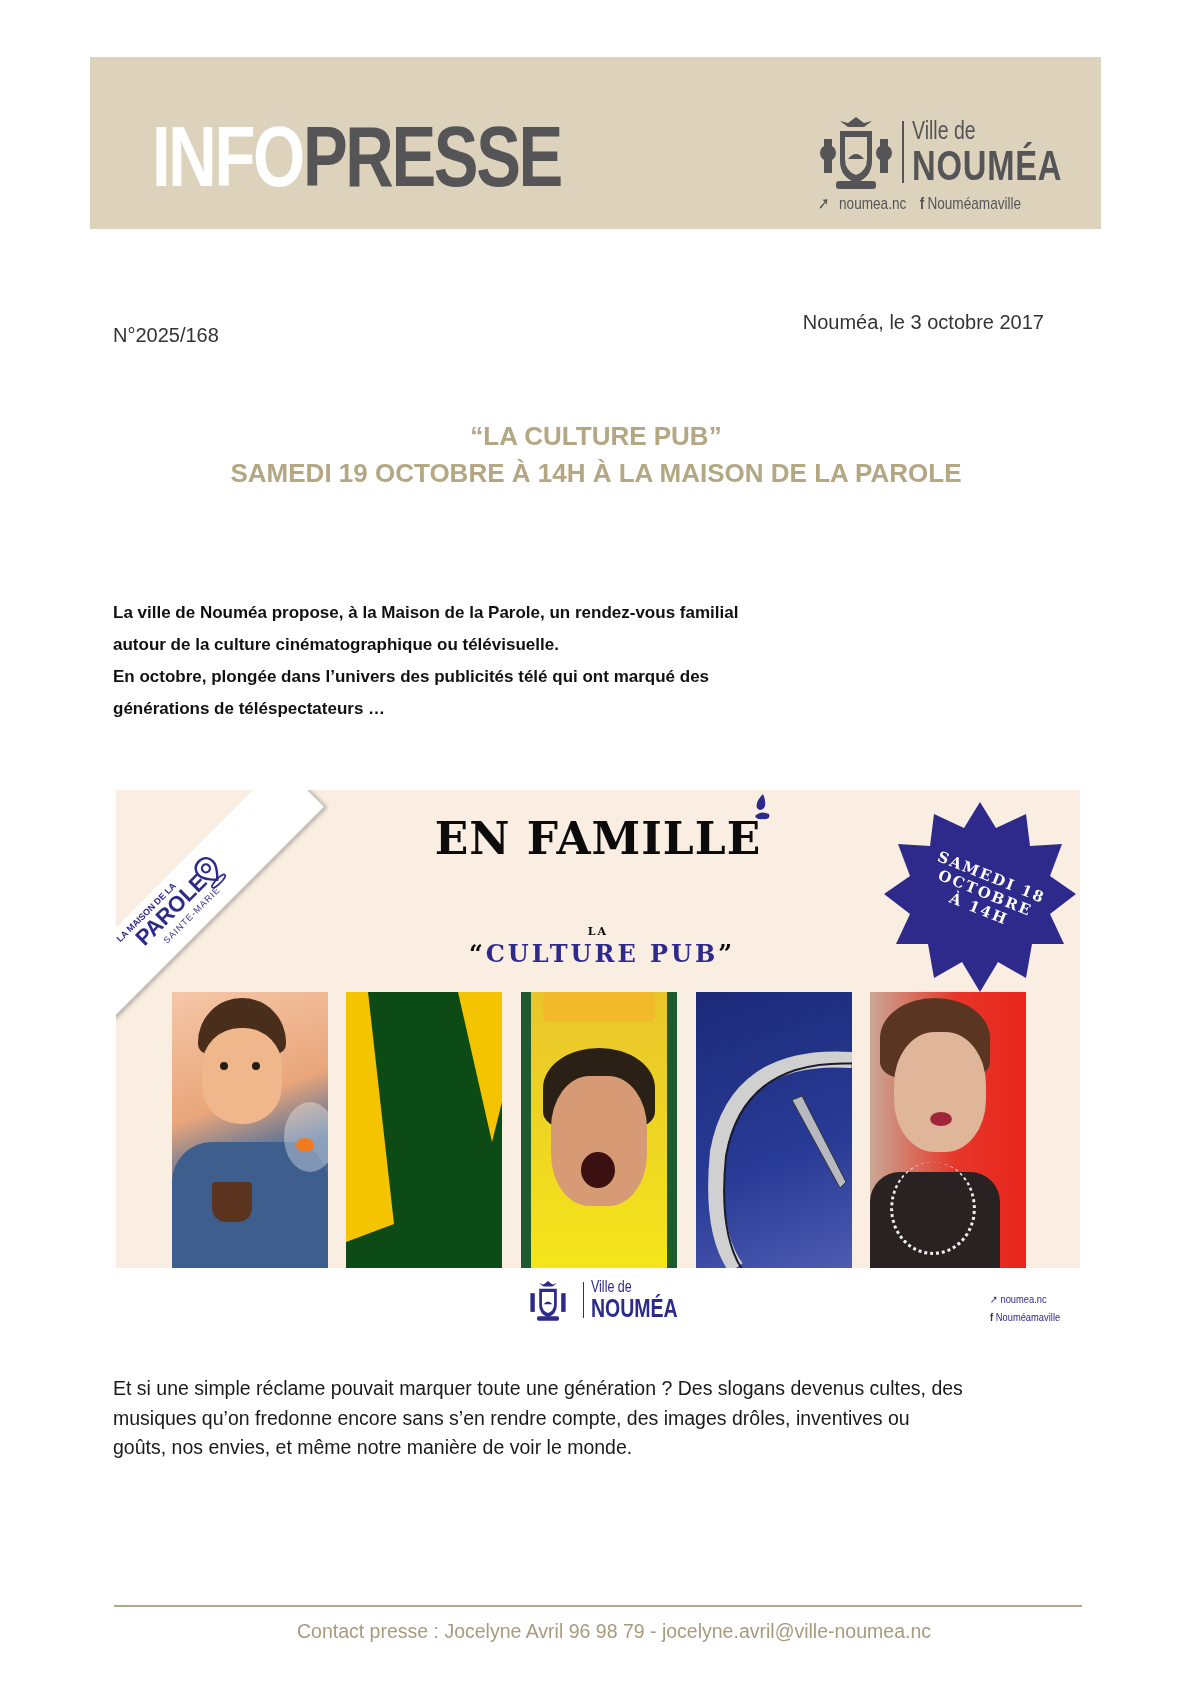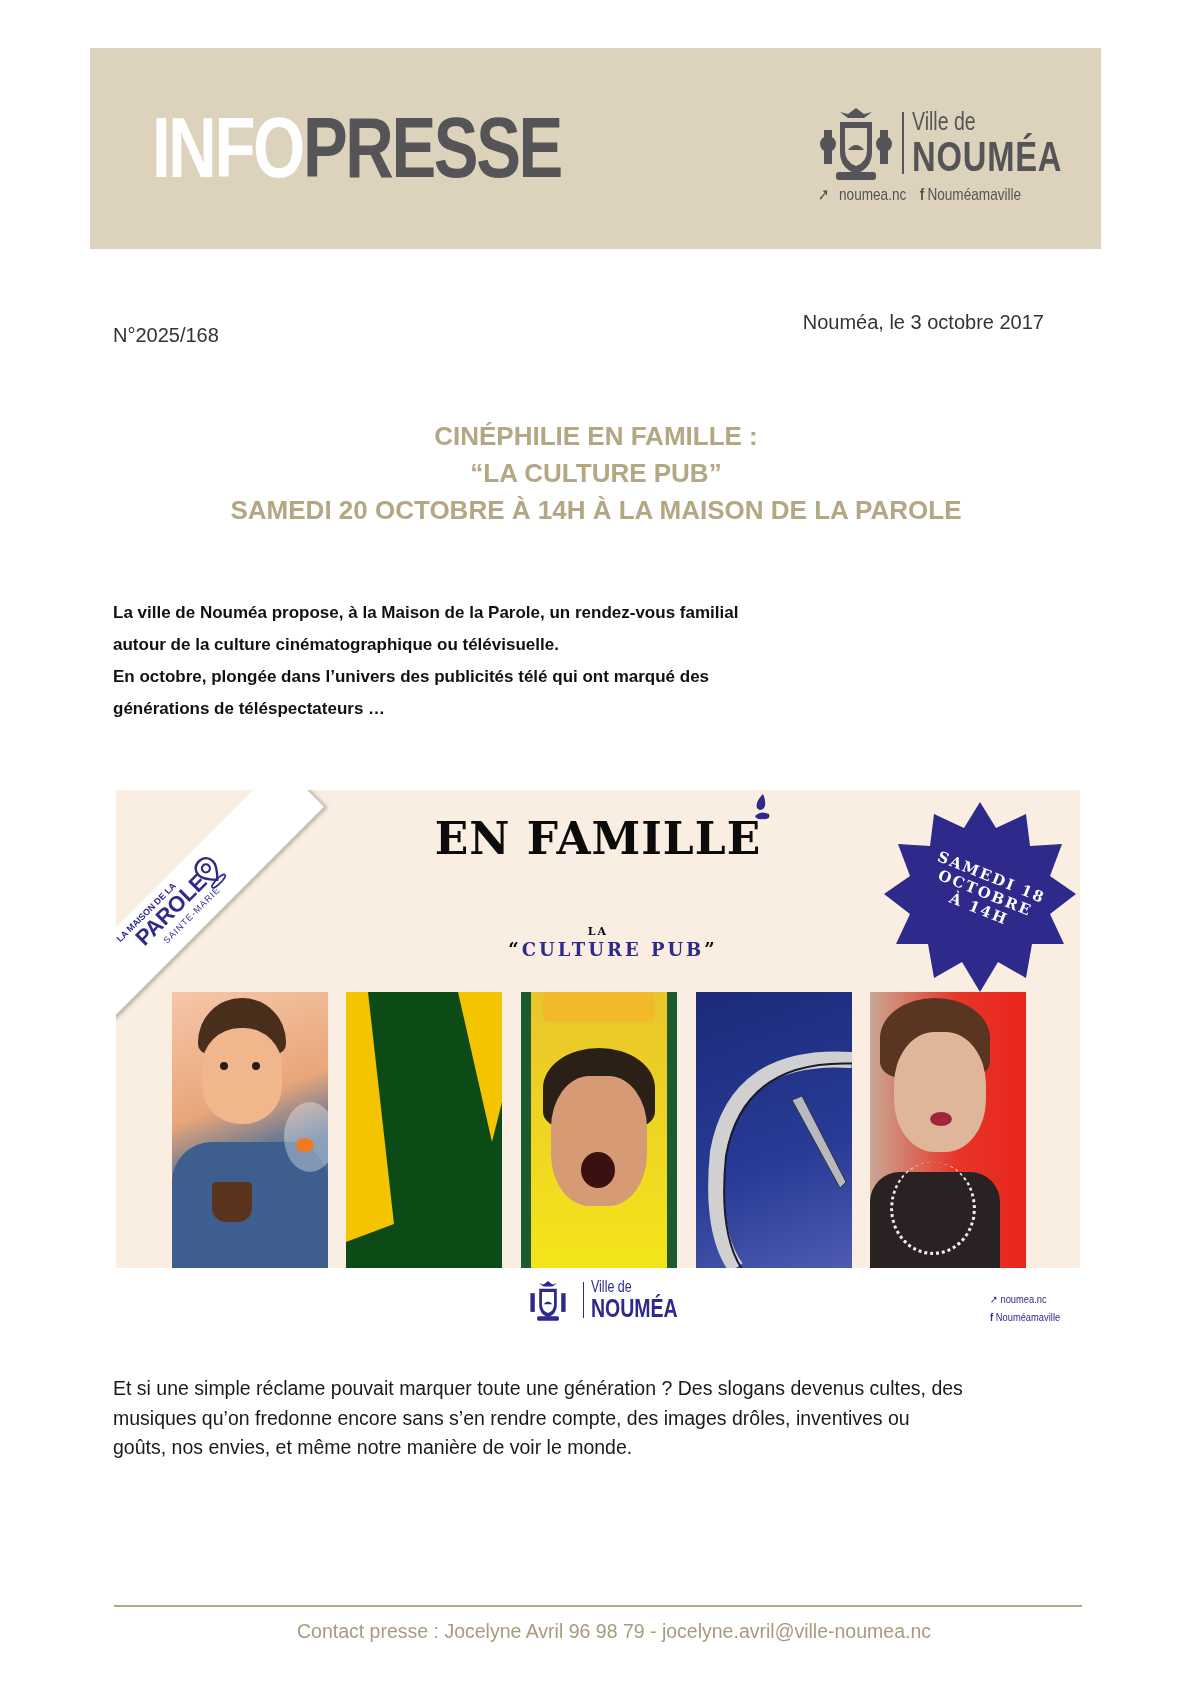--- a/index.html
+++ b/index.html
@@ -1,20 +1,20 @@
 <!DOCTYPE html>
 <html><head>
 <meta charset="utf-8">
 <style>
   html, body { margin: 0; padding: 0; background: #ffffff; }
   body { width: 1192px; height: 1684px; position: relative; overflow: hidden; font-family: "Liberation Sans", sans-serif; color: #1a1a1a; }
   .abs { position: absolute; }
 
   
-  .header { left: 90px; top: 48px; width: 1011px; height: 201px; background: #ddd3bd; }
+  .header { left: 90px; top: 57px; width: 1011px; height: 172px; background: #ddd3bd; }
   .brand { left: 62px; top: 56px; font-family: "Liberation Sans", sans-serif; font-weight: bold; font-size: 86px; letter-spacing: -3px; line-height: 1; transform: scaleX(0.78); transform-origin: left top; }
   .brand .info { color: #ffffff; }
   .brand .presse { color: #555557; }
   .logo { left: 728px; top: 58px; width: 230px; height: 95px; }
   .crest { left: 0; top: 0; width: 76px; height: 80px; }
   .vdivider { left: 84px; top: 6px; width: 2px; height: 62px; background: #555557; }
   .ville { left: 94px; top: 2px; font-size: 26px; color: #555557; transform: scaleX(0.75); transform-origin: left top; line-height: 1; }
   .noumea { left: 94px; top: 30px; font-size: 42px; font-weight: bold; color: #555557; transform: scaleX(0.78); transform-origin: left top; line-height: 1; letter-spacing: 1px; }
   .links { left: 0; top: 78px; font-size: 17px; color: #555557; transform: scaleX(0.8); transform-origin: left top; white-space: nowrap; }
   .links span { margin-right: 12px; }
@@ -29,21 +29,21 @@
   
   .intro { left: 113px; top: 597px; width: 930px; font-weight: bold; font-size: 17px; line-height: 32px; color: #111; }
 
   
   .poster { left: 116px; top: 790px; width: 964px; height: 478px; background: #f9eee1; overflow: hidden; }
   .ribbon { left: -70px; top: 70px; width: 300px; height: 62px; background: #ffffff; transform: rotate(-45deg); transform-origin: center; box-shadow: 2px 3px 4px rgba(0,0,0,0.25); }
 
   .p-title { left: 0; width: 964px; top: 24px; text-align: center; font-family: "DejaVu Serif", serif; font-weight: bold; font-size: 44px; line-height: 50px; color: #0b0b0b; letter-spacing: 1px; }
   .drop { left: 635px; top: 2px; width: 22px; height: 30px; }
   .p-la { left: 0; width: 964px; top: 135px; text-align: center; font-family: "DejaVu Serif", serif; font-weight: bold; font-size: 11px; letter-spacing: 2px; color: #0b0b0b; }
-  .p-culture { left: 15px; width: 964px; top: 149px; text-align: center; font-family: "DejaVu Serif", serif; font-weight: bold; font-size: 18px; letter-spacing: 3px; color: #2e2a8c; }
+  .p-culture { left: 4px; width: 964px; top: 149px; text-align: center; font-family: "DejaVu Serif", serif; font-weight: bold; font-size: 24px; letter-spacing: 3px; color: #2e2a8c; }
   .p-culture .q { color: #0b0b0b; }
   .p-memoire { left: 0; width: 964px; top: 172px; text-align: center; font-family: "DejaVu Serif", serif; font-weight: bold; font-size: 11.5px; letter-spacing: 2px; color: #0b0b0b; }
 
   .burst { left: 764px; top: 8px; width: 200px; height: 200px; }
   .burst-text { left: 794px; top: 78px; width: 150px; text-align: center; color: #ffffff; font-family: "DejaVu Serif", serif; font-weight: bold; font-size: 15px; line-height: 17px; letter-spacing: 2px; transform: rotate(22deg); }
 
   .panel { top: 202px; width: 156px; height: 276px; overflow: hidden; }
   .p1 { left: 56px; background: linear-gradient(160deg, #f5c7a8 0%, #e9a67a 40%, #4e6f9a 60%, #3c5b86 100%); }
   .p2 { left: 230px; background: #0c4a16; }
   .p3 { left: 405px; background: linear-gradient(180deg, #e9c52b 0%, #f4e51a 100%); }
@@ -90,23 +90,22 @@
       <span>➚</span><span>noumea.nc</span>
       <span style="font-weight:bold;margin-right:4px;">f</span><span>Nouméamaville</span>
     </div>
   </div>
 </div>
 
 <div class="abs ref">N°2025/168</div>
 <div class="abs date">Nouméa, le 3 octobre 2017</div>
 
 <div class="abs title">
-  <div>CINÉPHILIE EN FAMILLE :</div>
   <div>“LA CULTURE PUB”</div>
-  <div>SAMEDI 20 OCTOBRE À 14H À LA MAISON DE LA PAROLE</div>
+  <div>SAMEDI 19 OCTOBRE À 14H À LA MAISON DE LA PAROLE</div>
 </div>
 
 <div class="abs intro">
   <div>La ville de Nouméa propose, à la Maison de la Parole, un rendez-vous familial</div>
   <div>autour de la culture cinématographique ou télévisuelle.</div>
   <div>En octobre, plongée dans l’univers des publicités télé qui ont marqué des</div>
   <div>générations de téléspectateurs …</div>
 </div>
 
 <div class="abs poster">

